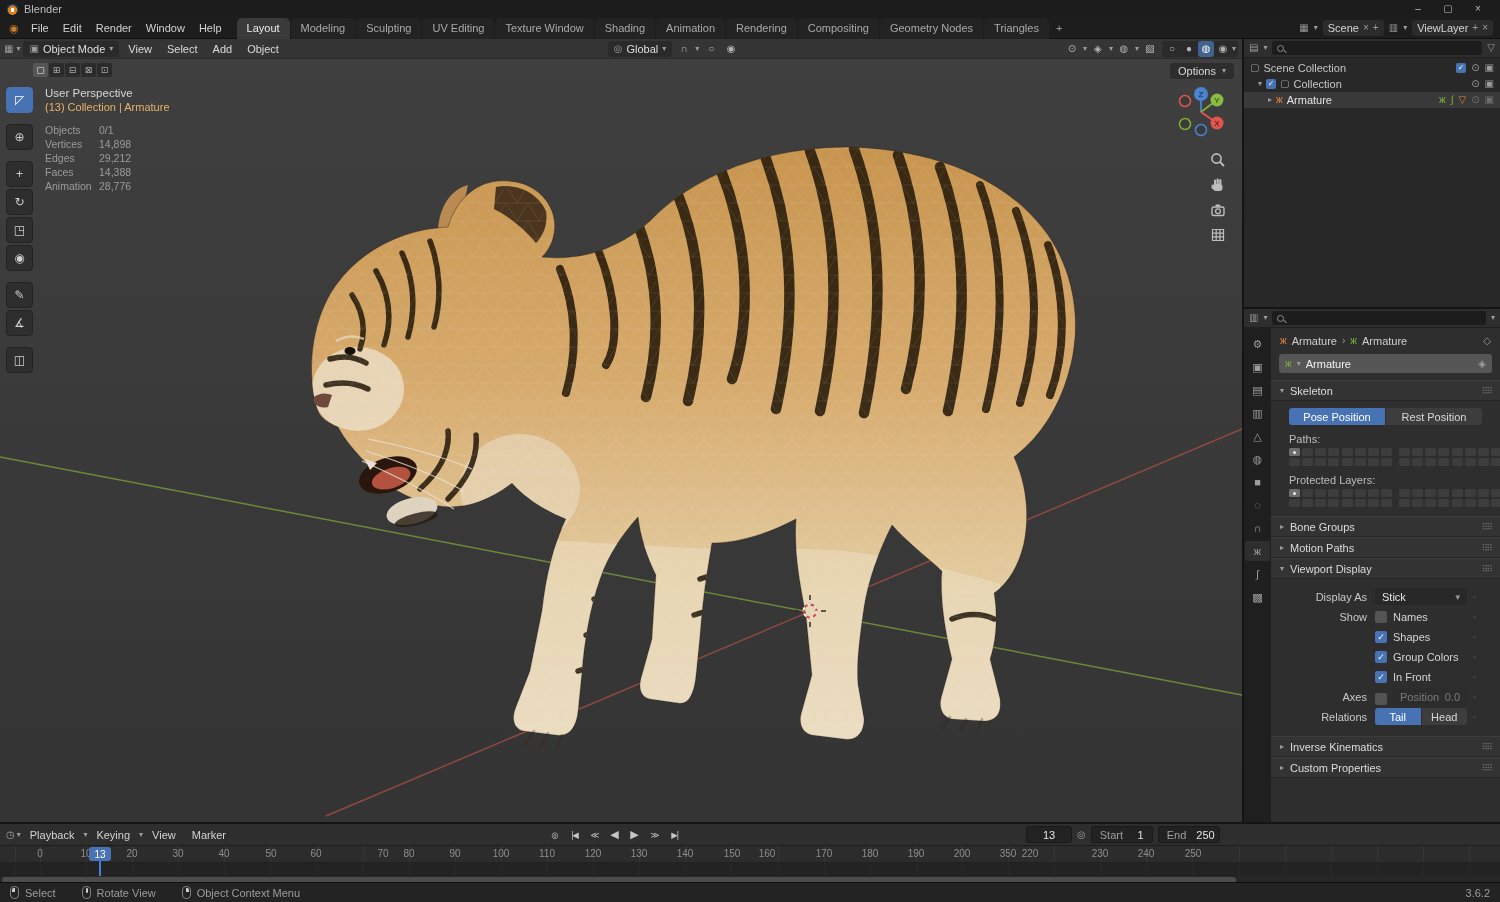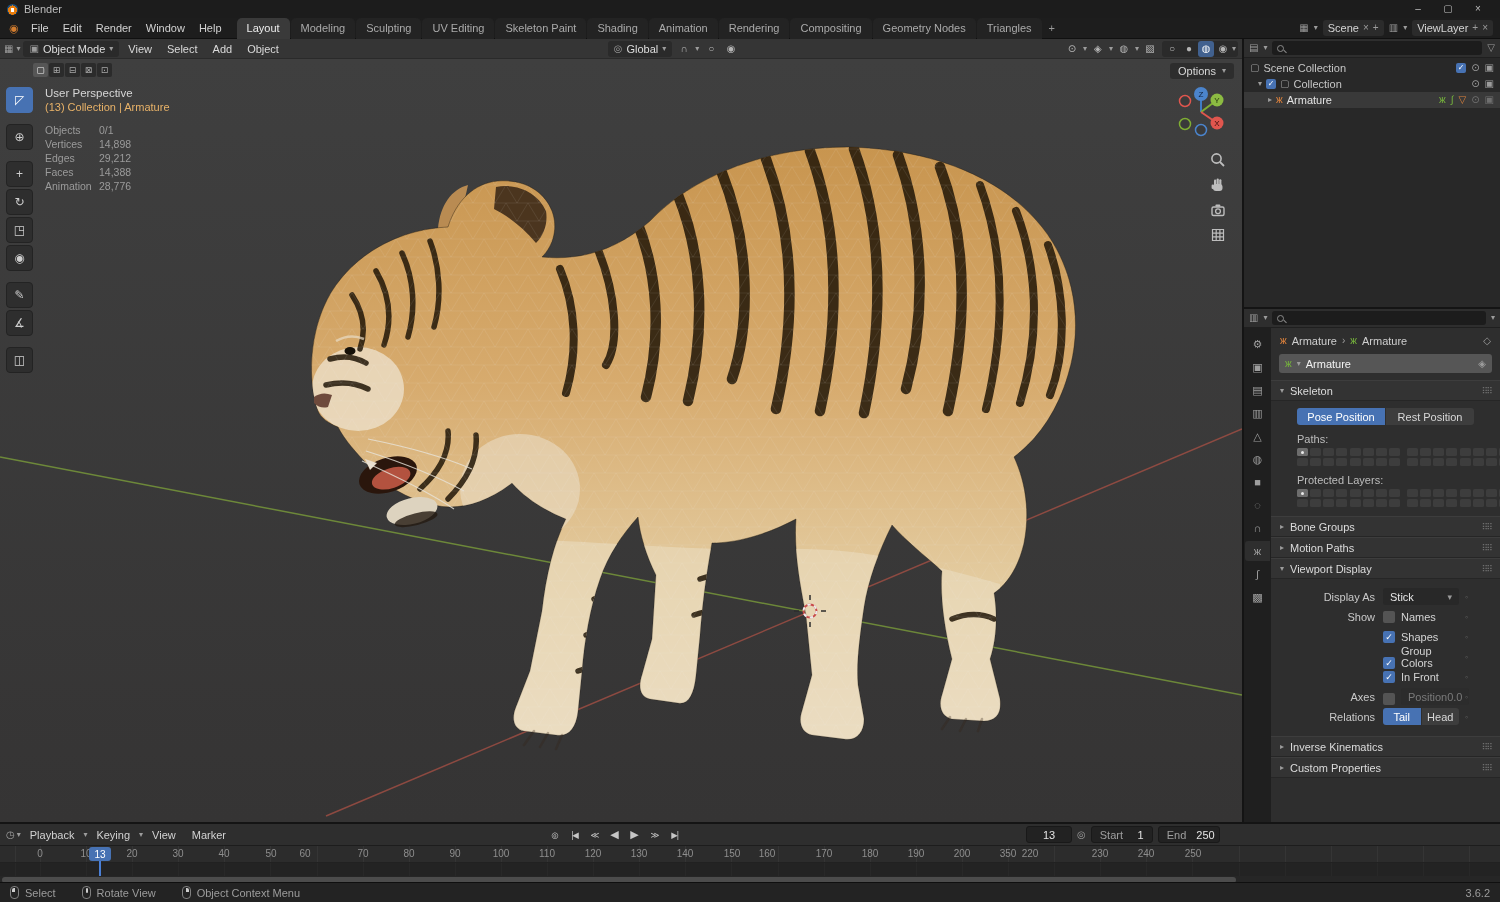--- a/index.html
+++ b/index.html
@@ -74,21 +74,21 @@
   .props{position:absolute;top:268px;left:0;right:0;bottom:0;display:flex;flex-direction:column;border-top:2px solid #141414}
   .pmain{flex:1;display:flex;min-height:0}
   .ptabs{width:27px;background:#1f1f1f;display:flex;flex-direction:column;align-items:center;padding-top:6px;gap:3px}
   .ptab{width:25px;height:20px;display:flex;align-items:center;justify-content:center;border-radius:3px 0 0 3px;color:#9e9e9e;font-size:11px}
   .ptab.active{background:#2e2e2e}
   .pcontent{flex:1;background:#2e2e2e;overflow:hidden}
   .crumb{height:25px;display:flex;align-items:center;gap:5px;padding:0 9px;color:#cfcfcf}
   .nameblk{margin:1px 8px 7px;height:19px;background:#565656;border-radius:3px;display:flex;align-items:center;gap:5px;padding:0 6px;color:#f2f2f2}
   .panel-h{height:21px;display:flex;align-items:center;gap:6px;padding:0 9px;background:#333333;border-top:1px solid #3d3d3d;border-bottom:1px solid #262626;color:#dcdcdc}
   .panel-h .dots{margin-left:auto;color:#6f6f6f;font-size:9px;letter-spacing:-2px}
-  .pbody{padding:7px 26px 9px}
+  .pbody{padding:7px 18px 9px}
   .seg2{display:flex;gap:1px;border-radius:3px;overflow:hidden}
   .seg{flex:1;height:17px;background:#3d3d3d;display:flex;align-items:center;justify-content:center;color:#d8d8d8}
   .seg.active{background:#4772b3;color:#fff}
   .minilabel{color:#bdbdbd;margin:8px 0 3px}
   .lgrid{display:flex;gap:7px}
   .lgroup{display:flex;gap:3px}
   .lsub{display:grid;grid-template-columns:repeat(4,11px);grid-auto-rows:8px;gap:2px}
   .lcell{background:#3d3d3d;border-radius:1.5px;position:relative}
   .lcell.on{background:#6d6d6d}
   .lcell.on::after{content:"";position:absolute;inset:0;margin:auto;width:3px;height:3px;border-radius:50%;background:#e9e9e9}
@@ -153,21 +153,21 @@
     <span class="menu">File</span>
     <span class="menu">Edit</span>
     <span class="menu">Render</span>
     <span class="menu">Window</span>
     <span class="menu">Help</span>
     <span class="tabs">
       <span class="tab active">Layout</span>
       <span class="tab">Modeling</span>
       <span class="tab">Sculpting</span>
       <span class="tab">UV Editing</span>
-      <span class="tab">Skeleton Paint</span>
+      <span class="tab">Texture Window</span>
       <span class="tab">Shading</span>
       <span class="tab">Animation</span>
       <span class="tab">Rendering</span>
       <span class="tab">Compositing</span>
       <span class="tab">Geometry Nodes</span>
       <span class="tab">Triangles</span>
       <span class="tab add">+</span>
     </span>
     <span class="tb-right">
       <span class="icn">▦</span>
@@ -726,22 +726,22 @@
         </span>
       </span>
     </div>
     <div class="ruler">
       <span class="tick" style="left:40px">0</span>
       <span class="tick" style="left:86px">10</span>
       <span class="tick" style="left:132px">20</span>
       <span class="tick" style="left:178px">30</span>
       <span class="tick" style="left:224px">40</span>
       <span class="tick" style="left:271px">50</span>
-      <span class="tick" style="left:305px">60</span>
-      <span class="tick" style="left:363px">70</span>
+      <span class="tick" style="left:316px">60</span>
+      <span class="tick" style="left:383px">70</span>
       <span class="tick" style="left:409px">80</span>
       <span class="tick" style="left:455px">90</span>
       <span class="tick" style="left:501px">100</span>
       <span class="tick" style="left:547px">110</span>
       <span class="tick" style="left:593px">120</span>
       <span class="tick" style="left:639px">130</span>
       <span class="tick" style="left:685px">140</span>
       <span class="tick" style="left:732px">150</span>
       <span class="tick" style="left:767px">160</span>
       <span class="tick" style="left:824px">170</span>

